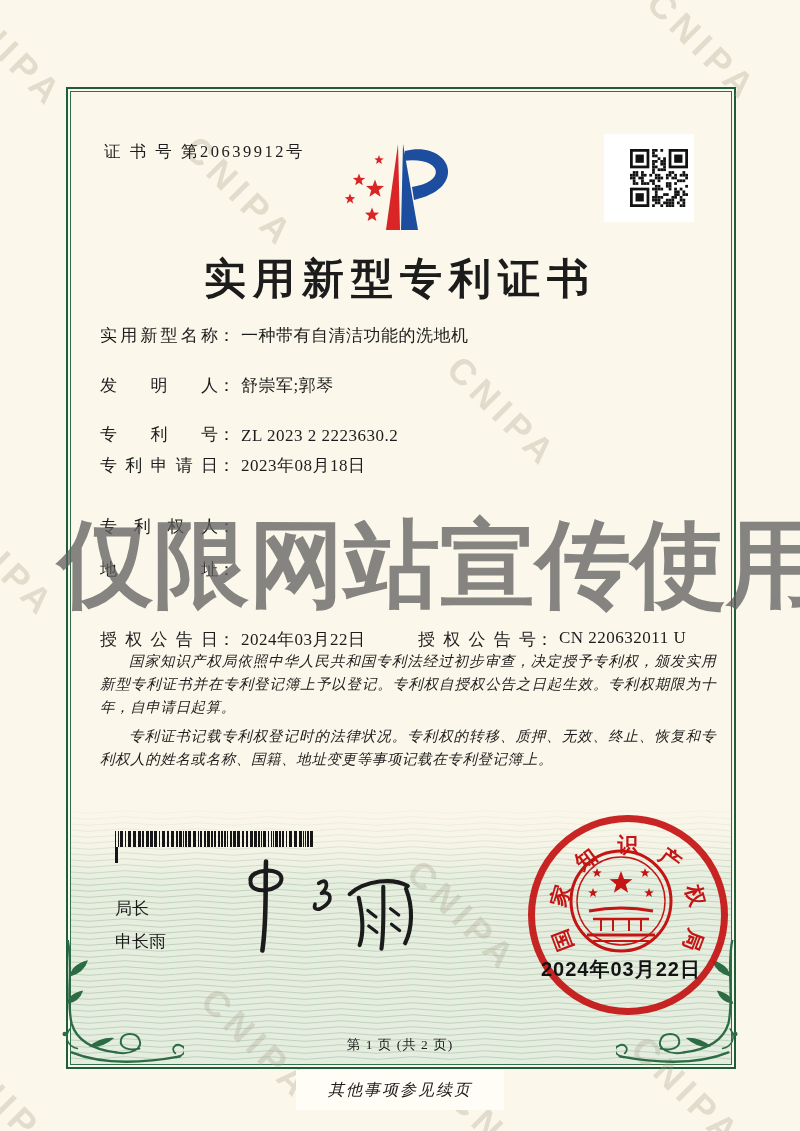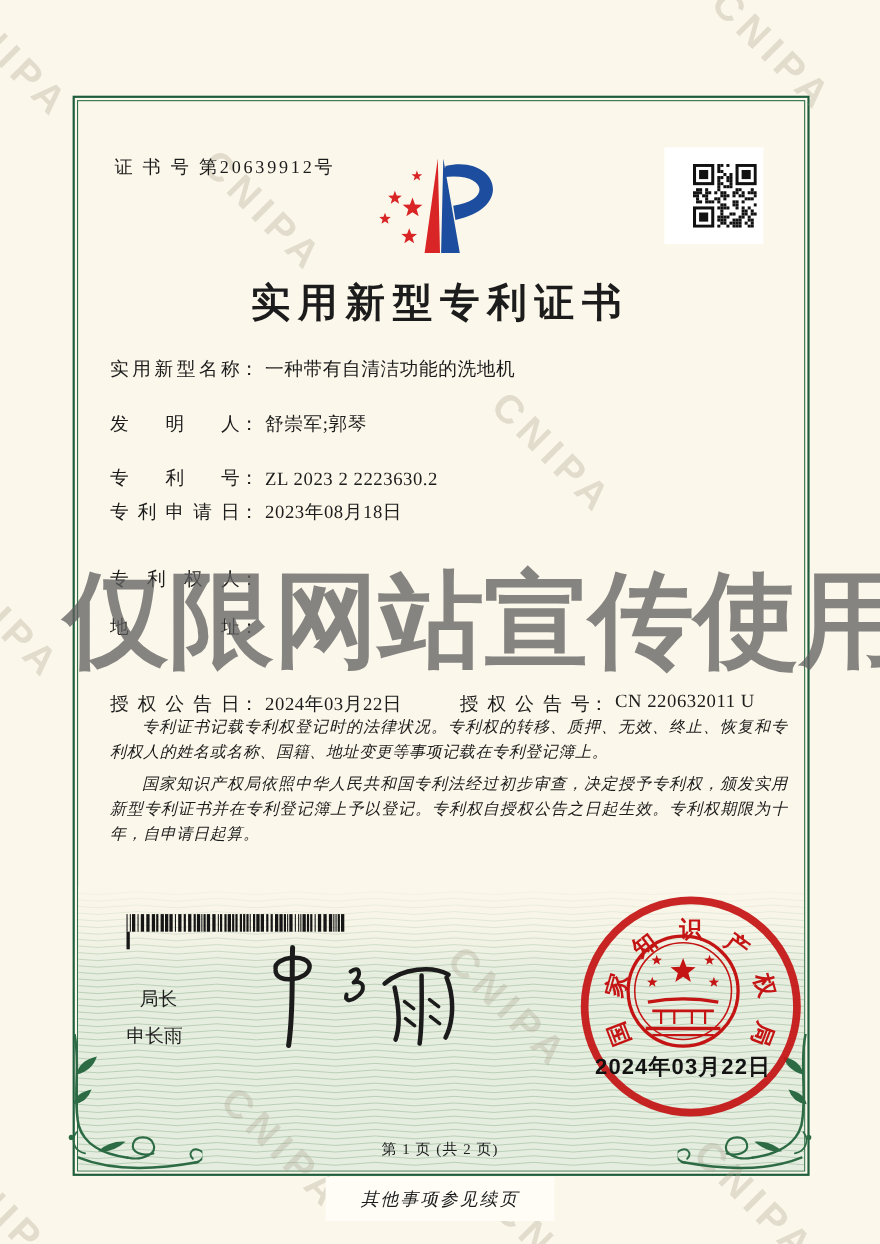--- a/index.html
+++ b/index.html
@@ -23,41 +23,41 @@
         background:linear-gradient(180deg,rgba(251,247,234,0.9) 0,rgba(251,247,234,0) 80px);}
   .orn{position:absolute;z-index:2;width:126px;height:126px;}
   .orn-left{left:58px;top:940px;}
   .orn-right{left:616px;top:940px;transform:scaleX(-1);}
 
   
   .cert-no{left:104px;top:141px;font-size:16.5px;letter-spacing:2.5px;z-index:3;}
   .logo{left:330px;top:140px;width:180px;height:110px;z-index:3;}
   .qr-patch{left:604px;top:134px;width:90px;height:88px;background:#ffffff;z-index:3;}
   .qr{left:630px;top:149px;z-index:4;}
-  .title{left:0;top:251px;width:100%;text-align:center;font-size:36px;font-weight:700;
+  .title{left:0;top:251px;width:100%;text-align:center;font-size:42px;font-weight:700;
          letter-spacing:7px;z-index:3;}
 
   
   .fields{left:100px;top:0;width:616px;height:650px;z-index:3;font-size:17px;}
   .row{position:absolute;left:0;right:0;display:flex;align-items:flex-end;}
   .lbl{display:inline-block;width:118px;text-align:justify;text-align-last:justify;flex:none;}
   .colon{flex:none;margin:0 6px 0 0;}
   .val{letter-spacing:0.5px;}
   .val-addr{width:413px;word-break:break-all;line-height:26px;}
   .grant-right{position:absolute;left:318px;top:0;display:flex;}
 
   
   .paras{left:100px;top:650px;width:616px;z-index:3;}
   .paras p{margin:0 0 6px 0;text-indent:2em;font-size:14.5px;line-height:23px;
            font-style:italic;letter-spacing:0.6px;text-align:justify;}
 
   
   .barcode{left:115px;top:831px;width:202px;height:16px;z-index:3;font-size:0;}
   .barcode i{display:inline-block;height:100%;background:#151515;}
-  .sig-title{left:127px;top:897px;font-size:17px;font-family:"Liberation Sans","DejaVu Sans",sans-serif;z-index:3;}
+  .sig-title{left:115px;top:897px;font-size:17px;font-family:"Liberation Sans","DejaVu Sans",sans-serif;z-index:3;}
   .sig-name{left:115px;top:930px;font-size:17px;font-family:"Liberation Sans","DejaVu Sans",sans-serif;z-index:3;}
   .signature{left:236px;top:856px;width:200px;height:100px;z-index:3;}
 
   
   .seal{left:528px;top:815px;width:186px;height:186px;border:7px solid rgba(196,20,20,0.93);
         border-radius:50%;z-index:4;}
   .seal-arc{position:absolute;left:50%;top:50%;}
   .seal-arc span{position:absolute;left:-11px;top:-11px;width:22px;height:22px;text-align:center;
         font-size:21px;font-weight:700;color:#c41414;transform-origin:11px 11px;line-height:22px;}
   .emblem{position:absolute;left:28px;top:21px;}
@@ -363,22 +363,22 @@
     <span class="val">2024年03月22日</span>
     <span class="grant-right">
       <span class="lbl">授权公告号</span>
         <span class="colon">：</span>
       <span class="val">CN 220632011 U</span>
     </span>
   </div>
 </div>
 
 <div class="abs paras">
+  <p>国家知识产权局依照中华人民共和国专利法经过初步审查，决定授予专利权，颁发实用新型专利证书并在专利登记簿上予以登记。专利权自授权公告之日起生效。专利权期限为十年，自申请日起算。</p>
   <p>专利证书记载专利权登记时的法律状况。专利权的转移、质押、无效、终止、恢复和专利权人的姓名或名称、国籍、地址变更等事项记载在专利登记簿上。</p>
-  <p>国家知识产权局依照中华人民共和国专利法经过初步审查，决定授予专利权，颁发实用新型专利证书并在专利登记簿上予以登记。专利权自授权公告之日起生效。专利权期限为十年，自申请日起算。</p>
 </div>
 
 <div id="barcode" class="abs barcode"><i style="width:1px;margin-right:2px"></i><i style="width:1px;margin-right:1px"></i><i style="width:3px;margin-right:2px"></i><i style="width:1px;margin-right:2px"></i><i style="width:3px;margin-right:2px"></i><i style="width:3px;margin-right:2px"></i><i style="width:3px;margin-right:1px"></i><i style="width:2px;margin-right:2px"></i><i style="width:3px;margin-right:1px"></i><i style="width:3px;margin-right:1px"></i><i style="width:3px;margin-right:2px"></i><i style="width:1px;margin-right:2px"></i><i style="width:3px;margin-right:2px"></i><i style="width:2px;margin-right:2px"></i><i style="width:3px;margin-right:2px"></i><i style="width:2px;margin-right:1px"></i><i style="width:3px;margin-right:1px"></i><i style="width:1px;margin-right:1px"></i><i style="width:2px;margin-right:1px"></i><i style="width:3px;margin-right:2px"></i><i style="width:3px;margin-right:2px"></i><i style="width:1px;margin-right:1px"></i><i style="width:2px;margin-right:2px"></i><i style="width:2px;margin-right:1px"></i><i style="width:3px;margin-right:1px"></i><i style="width:2px;margin-right:1px"></i><i style="width:2px;margin-right:2px"></i><i style="width:2px;margin-right:1px"></i><i style="width:2px;margin-right:1px"></i><i style="width:2px;margin-right:1px"></i><i style="width:1px;margin-right:2px"></i><i style="width:2px;margin-right:1px"></i><i style="width:3px;margin-right:1px"></i><i style="width:3px;margin-right:2px"></i><i style="width:2px;margin-right:2px"></i><i style="width:2px;margin-right:2px"></i><i style="width:3px;margin-right:1px"></i><i style="width:3px;margin-right:1px"></i><i style="width:2px;margin-right:1px"></i><i style="width:1px;margin-right:1px"></i><i style="width:3px;margin-right:2px"></i><i style="width:1px;margin-right:2px"></i><i style="width:1px;margin-right:1px"></i><i style="width:1px;margin-right:1px"></i><i style="width:3px;margin-right:1px"></i><i style="width:2px;margin-right:1px"></i><i style="width:2px;margin-right:2px"></i><i style="width:1px;margin-right:2px"></i><i style="width:3px;margin-right:2px"></i><i style="width:3px;margin-right:2px"></i><i style="width:3px;margin-right:1px"></i><i style="width:1px;margin-right:1px"></i><i style="width:1px;margin-right:1px"></i><i style="width:2px;margin-right:1px"></i><i style="width:3px;margin-right:1px"></i><i style="width:3px;margin-right:1px"></i></div>
 <div class="abs sig-title">局长</div>
 <div class="abs sig-name">申长雨</div>
 
 <svg class="abs signature" viewBox="0 0 210 110">
   <g stroke="#1b1b1b" fill="none" stroke-linecap="round" stroke-linejoin="round">
     <path stroke-width="5" d="M28,6 C27,38 29,70 24,104"></path>
     <path stroke-width="4.5" d="M11,27 C9,15 45,11 45,25 C45,39 11,43 11,29"></path>

